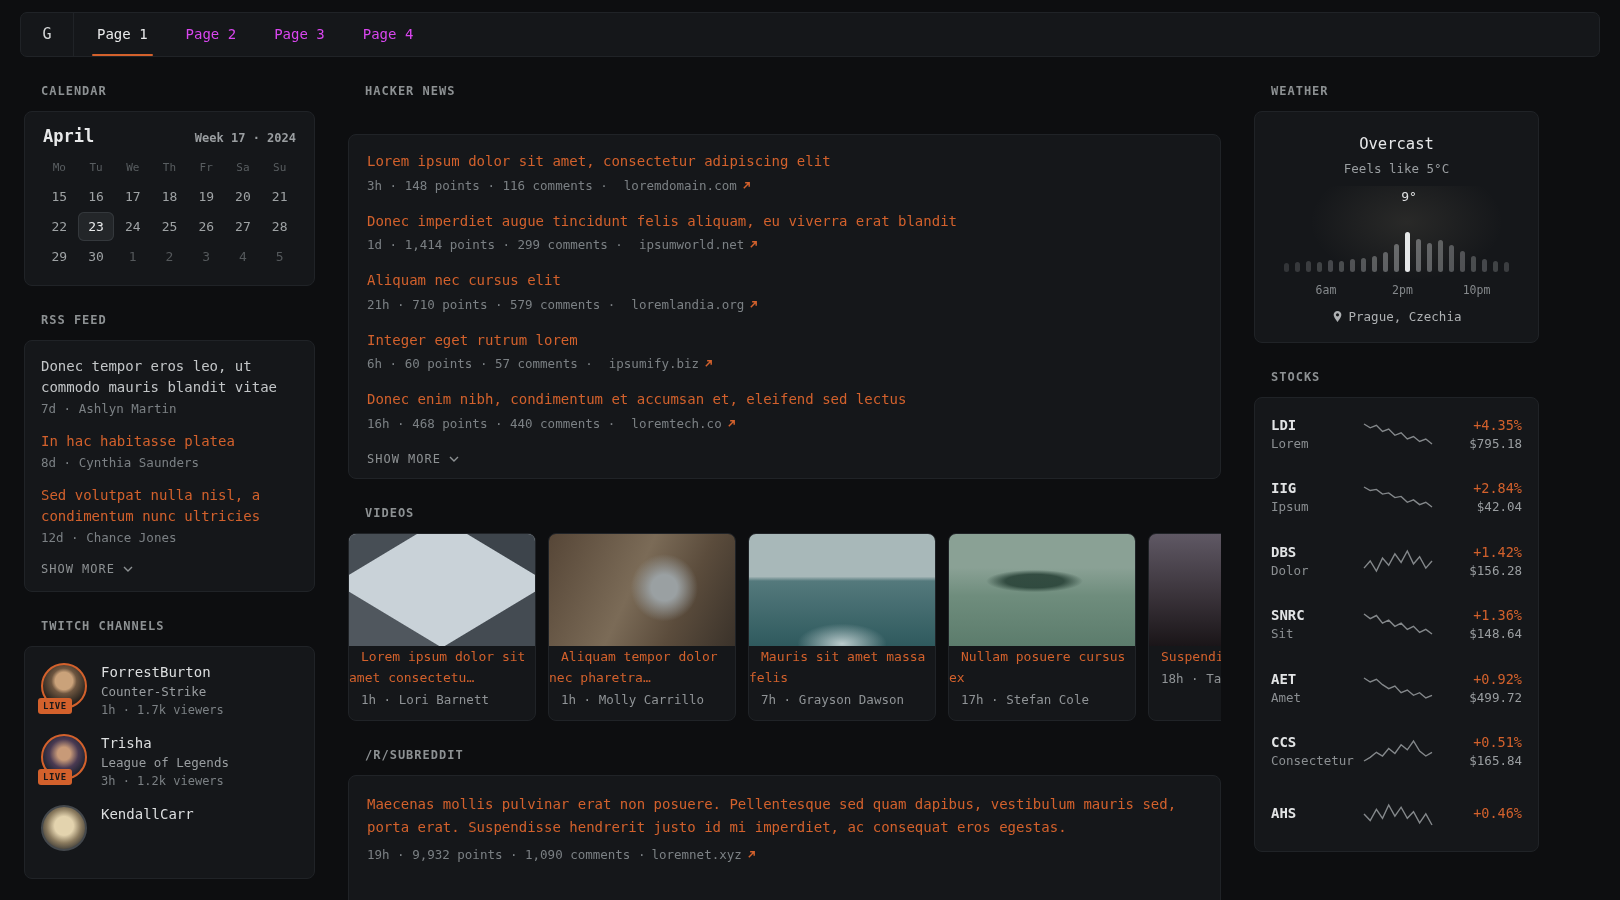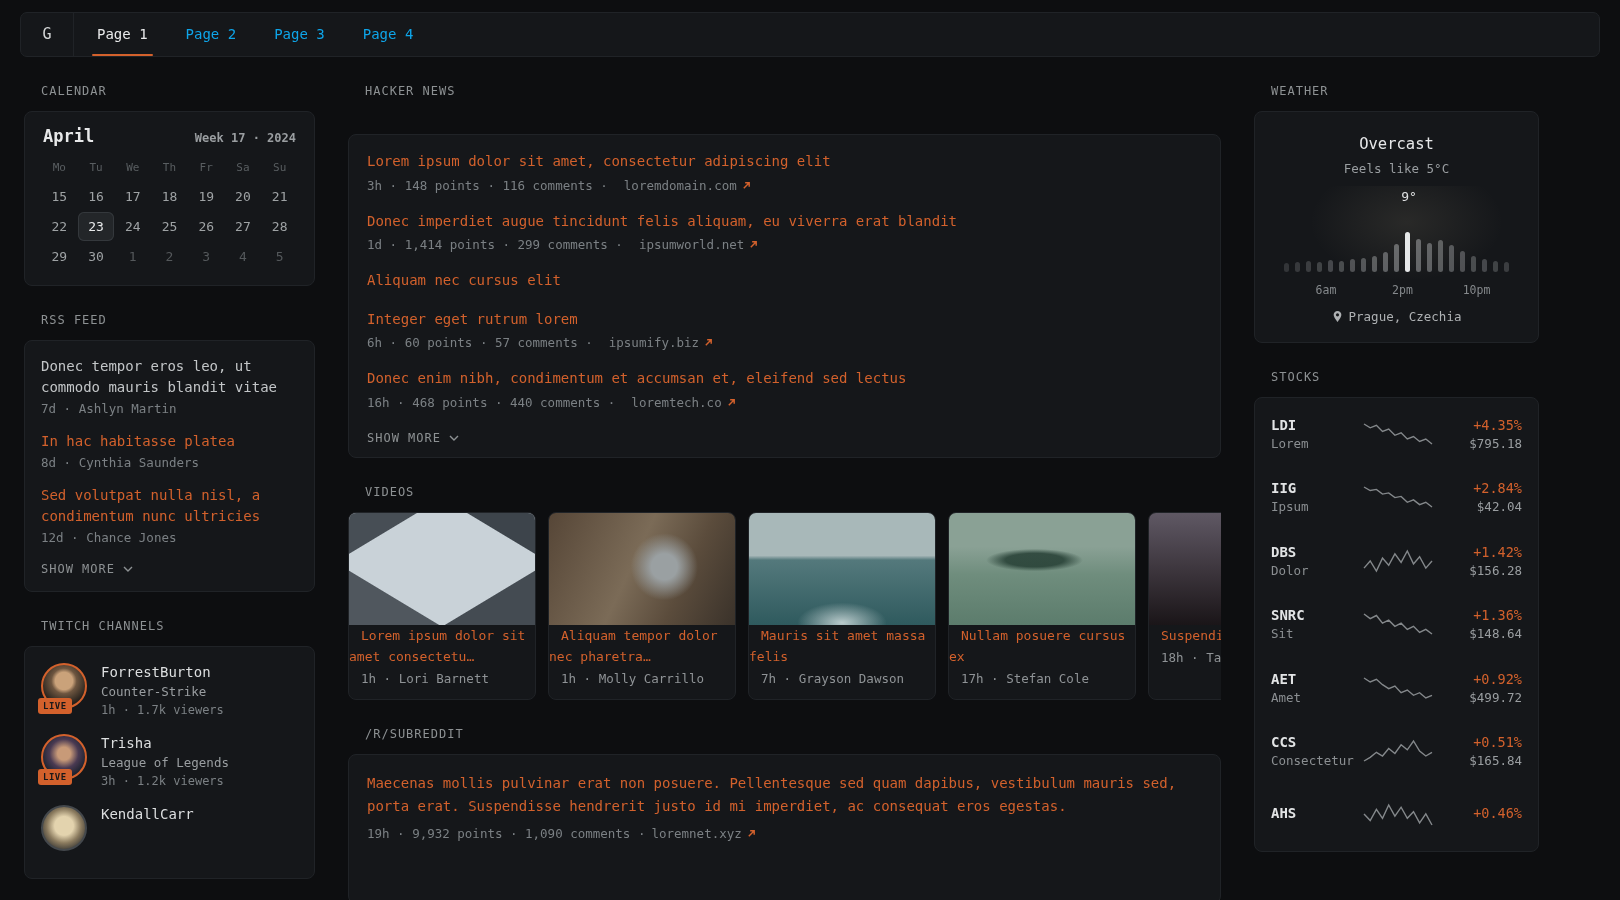--- a/index.html
+++ b/index.html
@@ -26,35 +26,35 @@
     background:var(--card);border:1px solid var(--border);border-radius:7px;
     display:flex;align-items:stretch;
   }
   .logo{
     width:53px;text-align:center;line-height:43px;font-size:15px;color:#d6d8d9;
     border-right:1px solid var(--border);cursor:pointer;
   }
   .tabs{display:flex;margin-left:4px;}
   .tab{
     position:relative;line-height:43px;padding:0 19px;font-size:14px;
-    color:#0ea5e9;cursor:pointer;text-decoration:none;
+    color:#d946ef;cursor:pointer;text-decoration:none;
   }
   .tab.active{color:#e9eaeb;text-align:center;}
   .tab.active::after{
     content:"";position:absolute;left:14px;right:14px;bottom:0;height:2px;
     background:var(--accent);border-radius:1px;
   }
   
   .grid{
     display:grid;grid-template-columns:291px 873px 285px;column-gap:33px;
     padding:27px 24px 0;align-items:start;
   }
   .widget{margin-bottom:27px;}
   .section-label{
-    font-size:12px;font-weight:normal;color:var(--label);
+    font-size:12px;font-weight:bold;color:var(--label);
     letter-spacing:1px;margin:0 0 13px 17px;
   }
   .card{background:var(--card);border:1px solid var(--border);border-radius:8px;}
   
   .calendar-card{padding:14px 16px 14px;}
   .cal-header{display:flex;align-items:baseline;margin-bottom:8px;padding:0 2px;font-weight:bold;}
   .cal-month{font-size:17px;color:#e7e8e9;}
   .cal-weekyear{margin-left:auto;font-size:12px;color:#9a9ea1;}
   .cal-grid{display:grid;grid-template-columns:repeat(7,1fr);row-gap:1px;text-align:center;}
   .dow{font-size:11px;color:#595e61;padding:7px 0;}
@@ -315,20 +315,29 @@
               <span>ipsumworld.net</span>
               <svg class="ext-arrow" viewBox="0 0 10 10">
                   <path d="M2 8 L8 2 M3.5 2 H8 V6.5"></path>
                 </svg>
             </a>
           </div>
         </article>
 
         <article class="hn-item">
           <a class="hn-title">Aliquam nec cursus elit</a>
+          <div class="hn-meta">
+            <span>21h · 710 points · 579 comments ·</span>
+            <a class="hn-source">
+              <span>loremlandia.org</span>
+              <svg class="ext-arrow" viewBox="0 0 10 10">
+                  <path d="M2 8 L8 2 M3.5 2 H8 V6.5"></path>
+                </svg>
+            </a>
+          </div>
         </article>
 
         <article class="hn-item">
           <a class="hn-title">Integer eget rutrum lorem</a>
           <div class="hn-meta">
             <span>6h · 60 points · 57 comments ·</span>
             <a class="hn-source">
               <span>ipsumify.biz</span>
               <svg class="ext-arrow" viewBox="0 0 10 10">
                   <path d="M2 8 L8 2 M3.5 2 H8 V6.5"></path>

